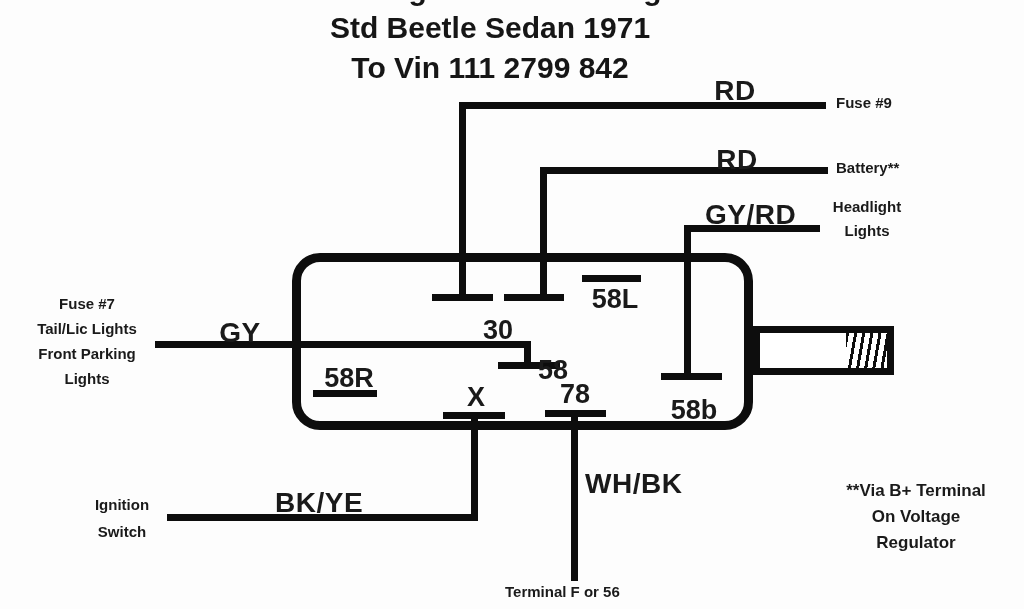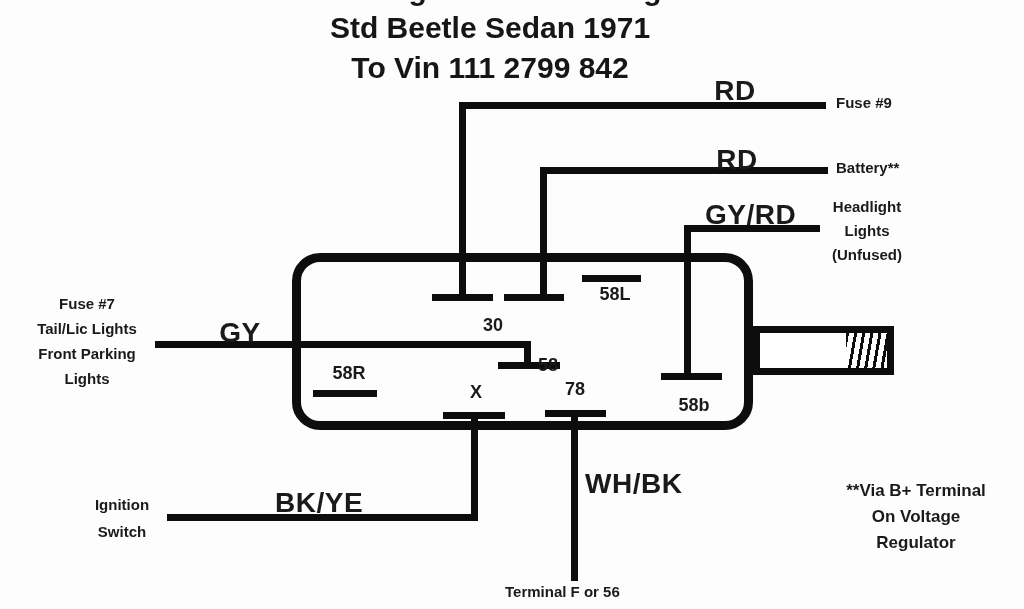--- a/index.html
+++ b/index.html
@@ -4,21 +4,21 @@
 <style>
   html,body{margin:0;padding:0;}
   body{background:#e8e8e8;font-family:"Liberation Sans","DejaVu Sans",sans-serif;}
   #canvas{
     position:relative;width:1024px;height:609px;overflow:hidden;
     background:#fdfdfd;color:#141414;
   }
   .wire{position:absolute;background:#0d0d0d;}
   .lbl{position:absolute;font-weight:bold;color:#1a1a1a;white-space:nowrap;}
   .code{font-size:28px;letter-spacing:0.5px;}
-  .term{font-size:18px;}
+  .term{font-size:27px;}
   .ext{font-size:15px;}
   .center{text-align:center;white-space:normal;}
   .title-line{position:absolute;left:170px;width:640px;text-align:center;font-weight:bold;font-size:30px;color:#161616;}
   #clipped-title{top:0;height:7px;overflow:hidden;}
   #clipped-title span{display:block;margin-top:-27px;}
   #switch-body{
     position:absolute;left:292px;top:253px;width:461px;height:177px;
     box-sizing:border-box;border:9px solid #0d0d0d;border-radius:28px;
     background:transparent;
   }
@@ -88,21 +88,20 @@
   <div class="lbl code" style="left:215px;top:317px;width:50px;text-align:center;">GY</div>
   <div class="lbl code" style="left:275px;top:487px;width:80px;text-align:center;">BK/YE</div>
   <div class="lbl code" style="left:585px;top:468px;">WH/BK</div>
 
   <div class="lbl ext" style="left:836px;top:94px;">Fuse #9</div>
   <div class="lbl ext" style="left:836px;top:159px;">Battery**</div>
 
   <div class="lbl ext center" style="left:805px;top:195px;width:124px;line-height:24px;">
     <div>Headlight</div>
     <div>Lights</div>
-    <div>(Unfused)</div>
   </div>
 
   <div class="lbl ext center" style="left:0px;top:291px;width:174px;line-height:25px;">
     <div>Fuse #7</div>
     <div>Tail/Lic Lights</div>
     <div>Front Parking</div>
     <div>Lights</div>
   </div>
 
   <div class="lbl ext center" style="left:60px;top:491px;width:124px;line-height:27px;">

